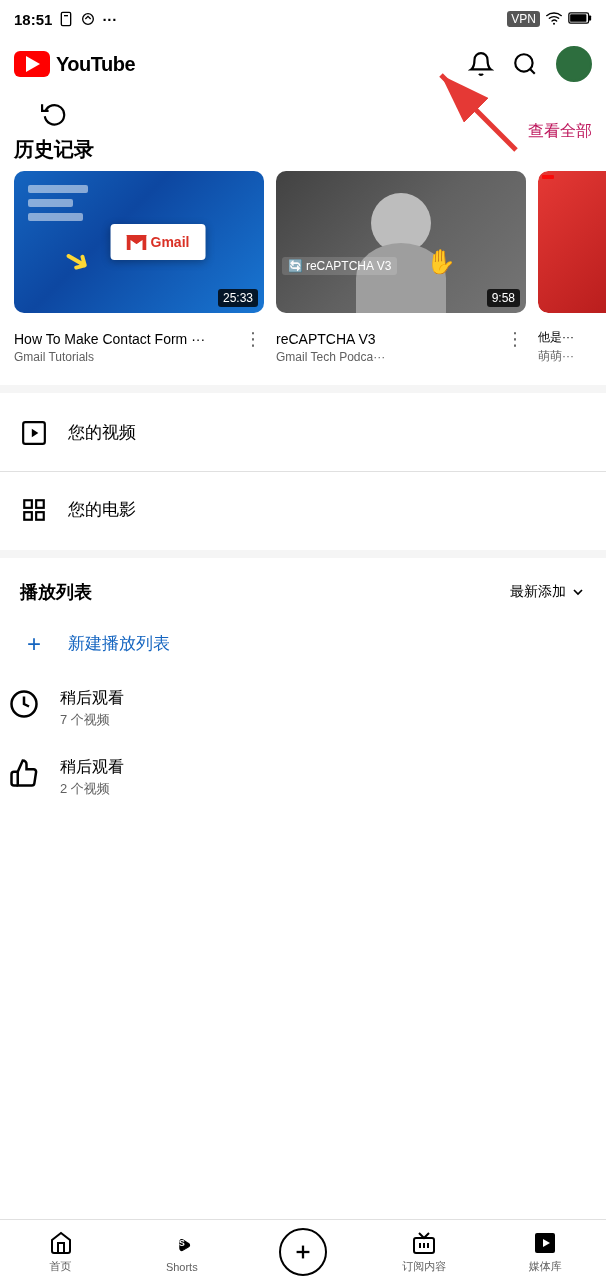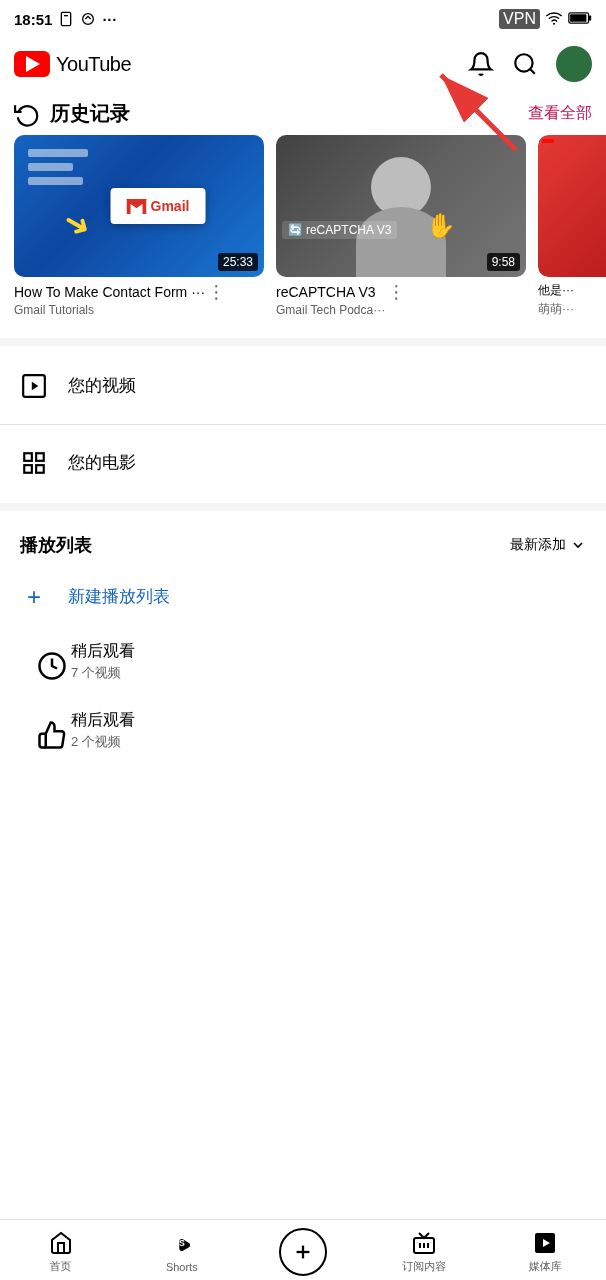--- a/index.html
+++ b/index.html
@@ -33,21 +33,21 @@
     }
     .status-right {
       display: flex;
       align-items: center;
       gap: 6px;
       font-size: 13px;
     }
     .vpn-badge {
       background: #555;
       color: #fff;
-      font-size: 16px;
+      font-size: 12px;
       padding: 1px 4px;
       border-radius: 3px;
     }
 
     
     .app-header {
       display: flex;
       align-items: center;
       justify-content: space-between;
       padding: 8px 14px 8px 14px;
@@ -70,21 +70,21 @@
     .yt-play-triangle {
       width: 0;
       height: 0;
       border-top: 8px solid transparent;
       border-bottom: 8px solid transparent;
       border-left: 14px solid #fff;
       margin-left: 2px;
     }
     .logo-text {
       font-size: 20px;
-      font-weight: normal;
+      font-weight: bold;
       color: #000;
       letter-spacing: -0.5px;
     }
     .header-icons {
       display: flex;
       align-items: center;
       gap: 18px;
     }
     .icon-btn {
       background: none;
@@ -116,20 +116,21 @@
     .section-header {
       display: flex;
       align-items: center;
       justify-content: space-between;
       padding: 10px 14px 8px 14px;
     }
     .section-title-area {
       display: flex;
       align-items: center;
       gap: 10px;
+      flex-direction: column;
     }
     .section-title {
       font-size: 20px;
       font-weight: bold;
       color: #000;
     }
     .view-all-link {
       font-size: 16px;
       color: #be185d;
       cursor: pointer;
@@ -206,21 +207,22 @@
     .form-line {
       width: 60px;
       height: 8px;
       background: rgba(255,255,255,0.5);
       border-radius: 2px;
       margin-bottom: 6px;
     }
     .video-info {
       display: flex;
       align-items: flex-start;
-      padding: 6px 0 0 0;
+      justify-content: space-between;
+      padding: 17px 0 0 0;
     }
     .video-title {
       font-size: 14px;
       font-weight: 500;
       color: #000;
       line-height: 1.3;
       flex: 1;
     }
     .video-channel {
       font-size: 12px;
@@ -306,23 +308,23 @@
       width: 28px;
       text-align: center;
     }
     .new-playlist-label {
       font-size: 17px;
       color: #1565c0;
       font-weight: 500;
     }
     .playlist-item {
       display: flex;
-      align-items: flex-end;
-      gap: 3px;
-      padding: 14px 36px;
+      align-items: flex-start;
+      gap: 20px;
+      padding: 14px 8px;
       cursor: pointer;
     }
     .playlist-icon {
       width: 32px;
       height: 32px;
       display: flex;
       align-items: center;
       justify-content: center;
       color: #000;
     }

